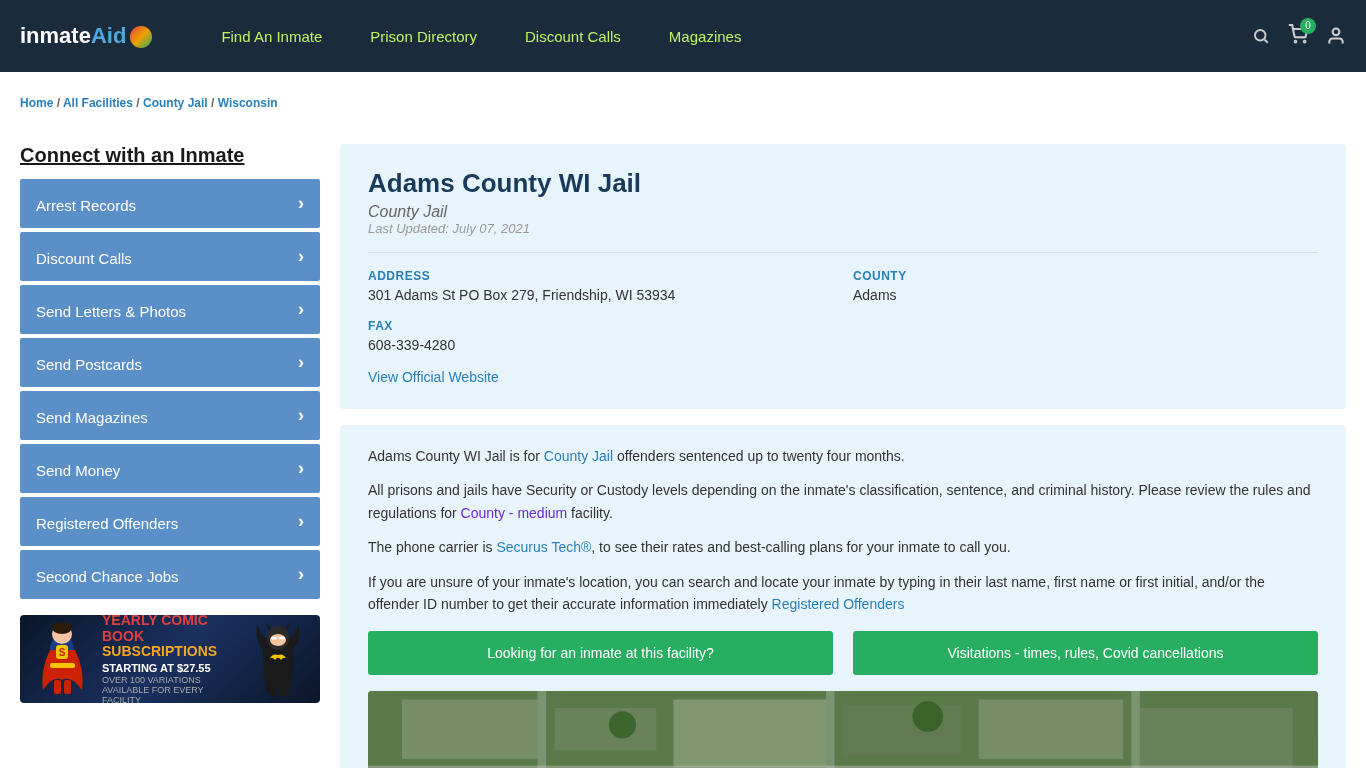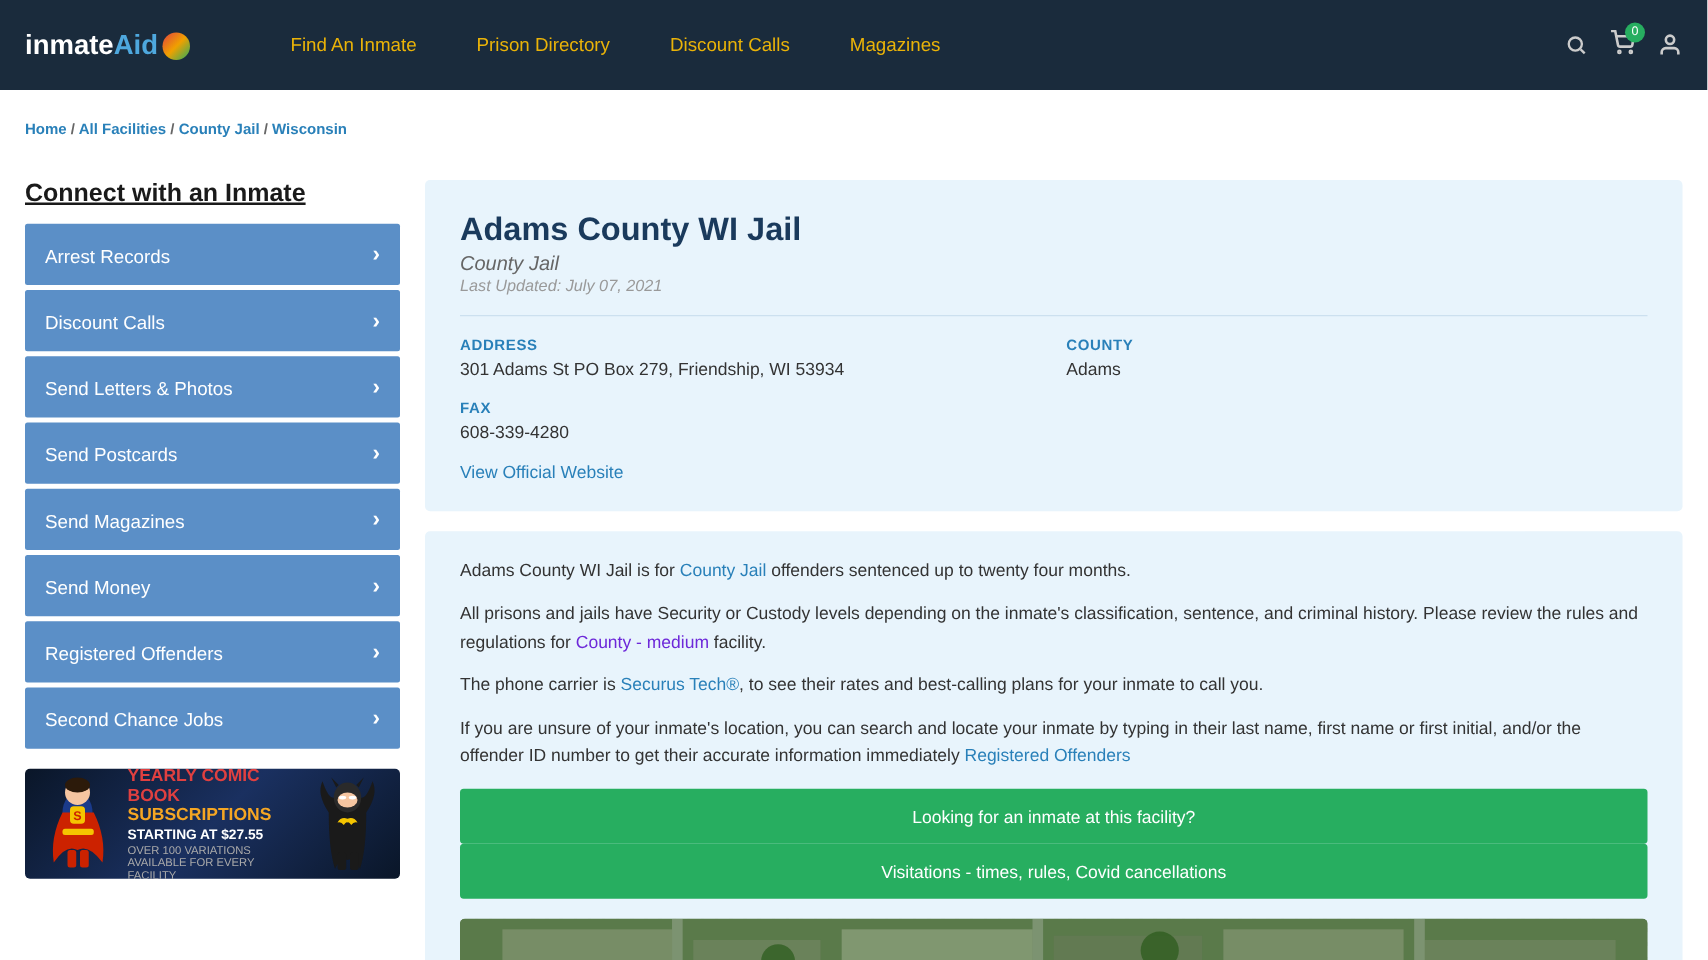--- a/index.html
+++ b/index.html
@@ -5,41 +5,41 @@
     * { box-sizing: border-box; margin: 0; padding: 0; }
     body { font-family: Arial, sans-serif; font-size: 14px; color: #333; background: #fff; }
 
     
     .navbar {
       background: #1a2b3c;
       display: flex;
       align-items: center;
       padding: 0 20px;
       height: 72px;
-      gap: 16px;
+      gap: 5px;
     }
     .navbar-logo {
       margin-right: 40px;
       display: flex;
       align-items: center;
     }
     .logo-text {
       font-size: 22px;
       font-weight: bold;
       color: #fff;
     }
     .logo-text span { color: #4ea8de; }
     .navbar-links {
       display: flex;
       align-items: center;
       flex: 1;
       gap: 0;
     }
     .nav-link {
-      color: #eab308;
+      color: #bef264;
       text-decoration: none;
       font-size: 15px;
       padding: 0 24px;
       height: 72px;
       display: flex;
       align-items: center;
       white-space: nowrap;
       cursor: pointer;
     }
     .nav-right {
@@ -184,23 +184,22 @@
       color: #333;
     }
     .description p { margin-bottom: 12px; }
     .description p:last-child { margin-bottom: 0; }
     .desc-link { color: #2980b9; text-decoration: none; }
     .desc-link.orange { color: #6d28d9; }
 
     
     .action-buttons {
       display: flex;
-      gap: 0;
+      gap: 20px;
       margin: 16px 0;
-      flex-direction: column;
     }
     .btn-green {
       background: #27ae60;
       color: #fff;
       border: none;
       padding: 14px 20px;
       font-size: 14px;
       cursor: pointer;
       border-radius: 3px;
       flex: 1;

